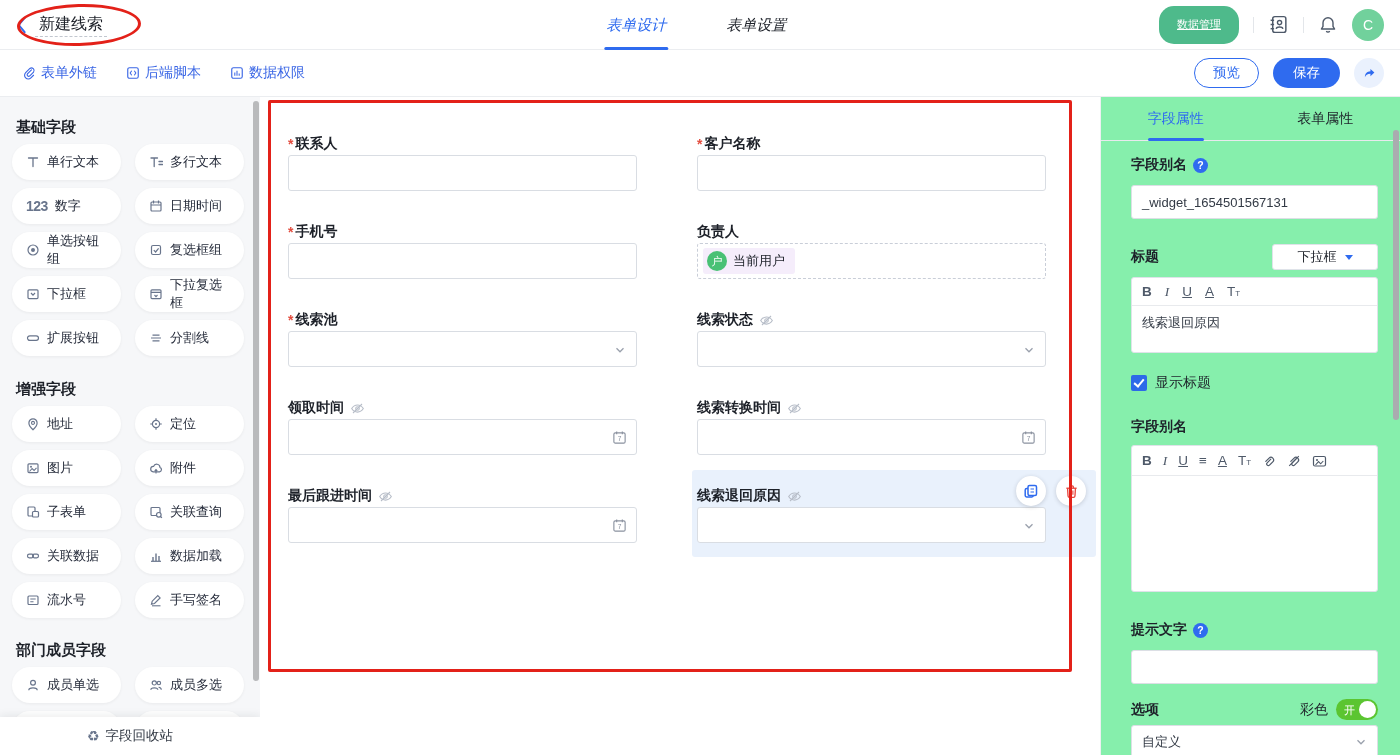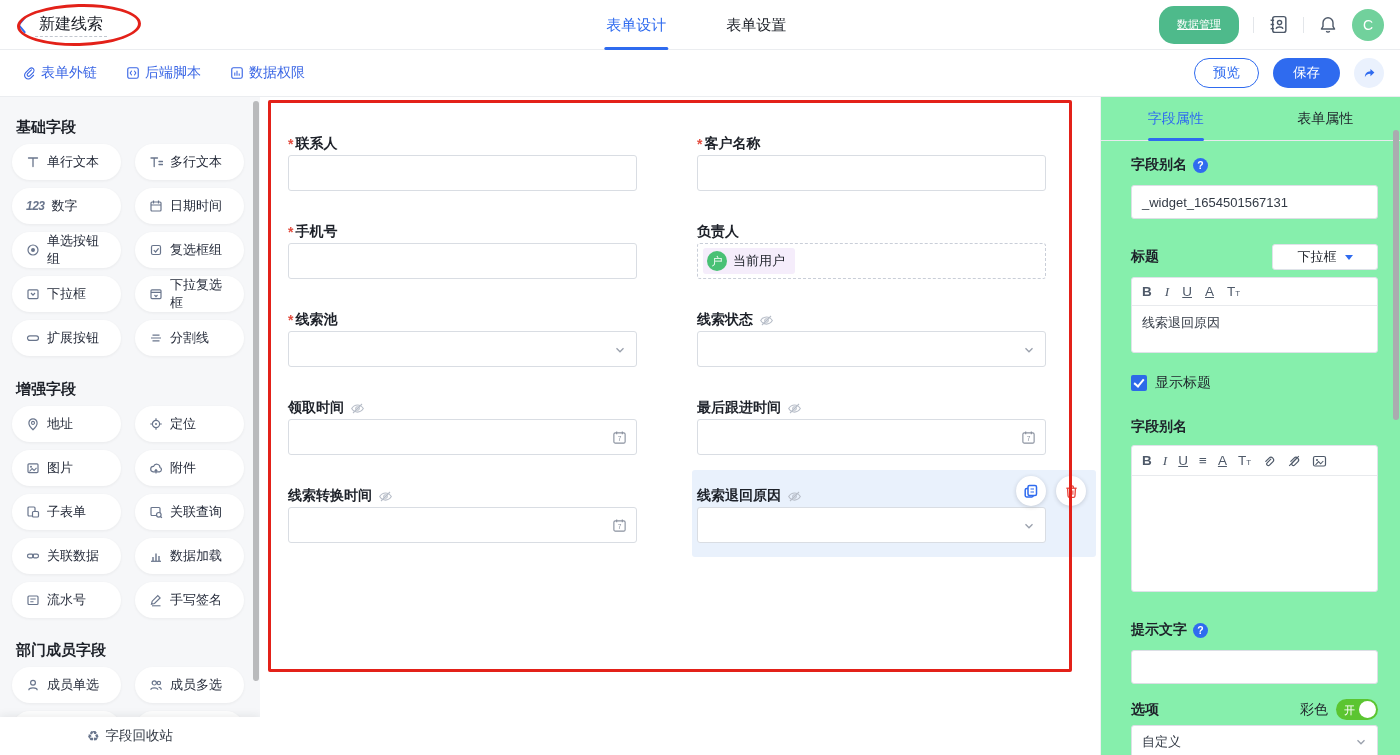--- a/index.html
+++ b/index.html
@@ -6,21 +6,21 @@
   html,body { width:1400px; height:755px; overflow:hidden; }
   body { font-family:"Liberation Sans","DejaVu Sans",sans-serif; background:#fff; color:#1d2129; }
   .app { position:relative; width:1400px; height:755px; }
 
   
   .topbar { position:relative; height:50px; display:flex; align-items:center; padding:0 16px; border-bottom:1px solid #ebedf0; background:#fff; }
   .back-btn { display:flex; align-items:center; cursor:pointer; margin-right:8px; }
   .doc-title-wrap { position:relative; }
   .doc-title { font-size:16px; color:#1d2129; border-bottom:1px dashed #c2c7cf; padding:2px 4px 4px; }
   .red-ellipse { position:absolute; left:-18px; top:-10px; width:124px; height:42px; border:3px solid #e32119; border-radius:50%; transform:rotate(-1.5deg); pointer-events:none; }
-  .center-tabs { position:absolute; left:50%; top:0; transform:translateX(-52%); height:50px; display:flex; gap:56px; }
+  .center-tabs { position:absolute; left:50%; top:0; transform:translateX(-52%); height:50px; display:flex; gap:56px;font-style:italic; }
   .top-tab { display:flex; align-items:center; font-size:15px; color:#1d2129; position:relative; cursor:pointer; padding:0 2px; }
   .top-tab.active { color:#2f6bef; }
   .top-tab.active::after { content:""; position:absolute; left:0; right:0; bottom:0; height:3px; background:#2f6bef; border-radius:2px; }
   .topbar-right { margin-left:auto; display:flex; align-items:center; gap:14px; }
   .btn-green { height:38px; padding:0 18px; border-radius:15px; background:#4eba8b; color:#fff; font-size:11px; display:flex; align-items:center; cursor:pointer;text-decoration:underline; }
   .vdiv { width:1px; height:16px; background:#e3e6ea; }
   .icon-btn { display:flex; align-items:center; cursor:pointer; }
   .avatar { width:32px; height:32px; border-radius:50%; background:#71d19c; color:#fff; font-size:14px; display:flex; align-items:center; justify-content:center; cursor:pointer; }
 
   
@@ -35,21 +35,21 @@
   
   .main { display:flex; height:658px; }
 
   
   .sidebar { position:relative; width:260px; background:#f6f7f9; overflow:hidden; flex:none; }
   .sec-title { font-size:15px; font-weight:bold; color:#1d2129; margin:21px 0 0 16px; height:20px; }
   .sec-title.mt2 { margin-top:24px; }
   .sec-title.mt3 { margin-top:23px; }
   .pill-grid { display:grid; grid-template-columns:1fr 1fr; gap:8px 14px; padding:6px 16px 0 12px; }
   .pill { height:36px; background:#fff; border-radius:18px; display:flex; align-items:center; gap:7px; padding:0 10px 0 14px; font-size:13px; color:#252b3a; box-shadow:0 1px 3px rgba(31,35,41,.06); cursor:grab; }
-  .pill .num { font-size:12px; font-weight:bold; color:#69758c; letter-spacing:-.5px;font-style:italic; }
+  .pill .num { font-size:14px; font-weight:bold; color:#69758c; letter-spacing:-.5px; }
   .pill.stub { color:transparent; }
   .recycle-bar { position:absolute; left:0; right:0; bottom:0; height:38px; background:#fff; box-shadow:0 -2px 8px rgba(31,35,41,.08); display:flex; align-items:center; justify-content:center; gap:6px; font-size:13.5px; color:#333a45; cursor:pointer; z-index:3; }
   .recycle-glyph { color:#69758c; font-size:14px; }
   .side-scroll { position:absolute; top:4px; right:1px; width:6px; height:580px; background:#b9babc; border-radius:3px; z-index:4; }
 
   
   .canvas { position:relative; flex:1; background:#fff; }
   .red-rect { position:absolute; left:8px; top:3px; width:804px; height:572px; border:3px solid #e32119; border-radius:2px; pointer-events:none; z-index:5; }
   .form-grid { position:absolute; left:28px; top:36px; width:758px; display:grid; grid-template-columns:349px 349px; column-gap:60px; row-gap:30px; }
   .cell { position:relative; height:58px; }
@@ -504,21 +504,21 @@
                   <rect x="2" y="3" width="12" height="11" rx="1.5" fill="none" stroke="#8a919f" stroke-width="1.2"></rect>
                   <path d="M5 1.5v3M11 1.5v3" stroke="#8a919f" stroke-width="1.2"></path>
                   <text x="8" y="12" font-size="7" fill="#8a919f" text-anchor="middle">7</text>
                 </svg>
               </span>
           </div>
         </div>
 
         <div class="cell">
           <div class="flabel">
-              <span>最后跟进时间</span>
+              <span>线索转换时间</span>
             <span class="eye-off">
                 <svg width="15" height="15" viewBox="0 0 16 16">
                   <path d="M1.8 8s2.4-3.8 6.2-3.8S14.2 8 14.2 8 11.8 11.8 8 11.8 1.8 8 1.8 8z" fill="none" stroke="#b7bdc8" stroke-width="1.2"></path>
                   <circle cx="8" cy="8" r="1.9" fill="none" stroke="#b7bdc8" stroke-width="1.2"></circle>
                   <path d="M3.2 12.8 12.8 3.2" stroke="#b7bdc8" stroke-width="1.2"></path>
                 </svg>
               </span>
           </div>
           <div class="control">
             <span class="cal">
@@ -526,21 +526,21 @@
                   <rect x="2" y="3" width="12" height="11" rx="1.5" fill="none" stroke="#8a919f" stroke-width="1.2"></rect>
                   <path d="M5 1.5v3M11 1.5v3" stroke="#8a919f" stroke-width="1.2"></path>
                   <text x="8" y="12" font-size="7" fill="#8a919f" text-anchor="middle">7</text>
                 </svg>
               </span>
           </div>
         </div>
 
         <div class="cell">
           <div class="flabel">
-              <span>线索转换时间</span>
+              <span>最后跟进时间</span>
             <span class="eye-off">
                 <svg width="15" height="15" viewBox="0 0 16 16">
                   <path d="M1.8 8s2.4-3.8 6.2-3.8S14.2 8 14.2 8 11.8 11.8 8 11.8 1.8 8 1.8 8z" fill="none" stroke="#b7bdc8" stroke-width="1.2"></path>
                   <circle cx="8" cy="8" r="1.9" fill="none" stroke="#b7bdc8" stroke-width="1.2"></circle>
                   <path d="M3.2 12.8 12.8 3.2" stroke="#b7bdc8" stroke-width="1.2"></path>
                 </svg>
               </span>
           </div>
           <div class="control">
             <span class="cal">

